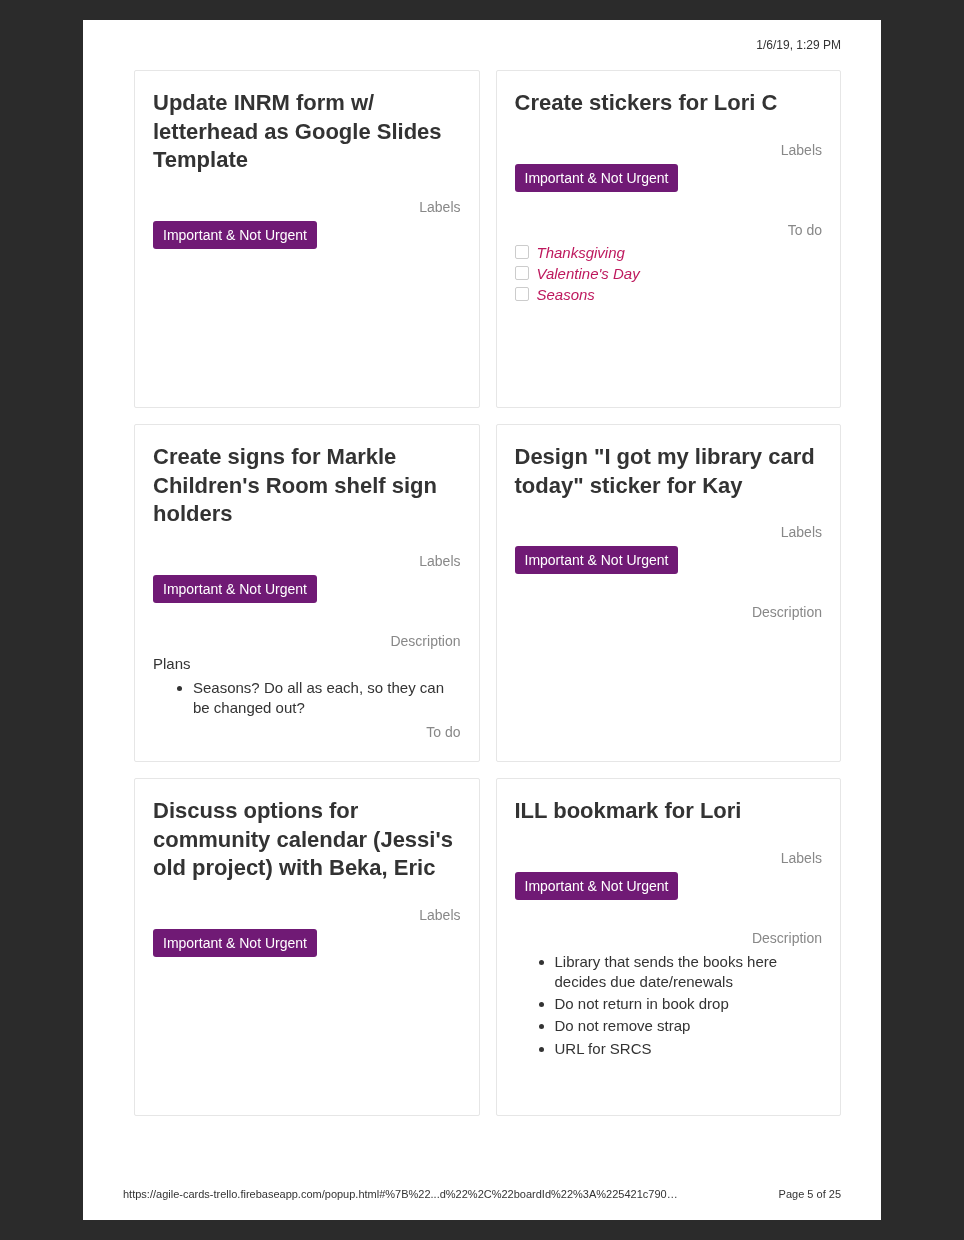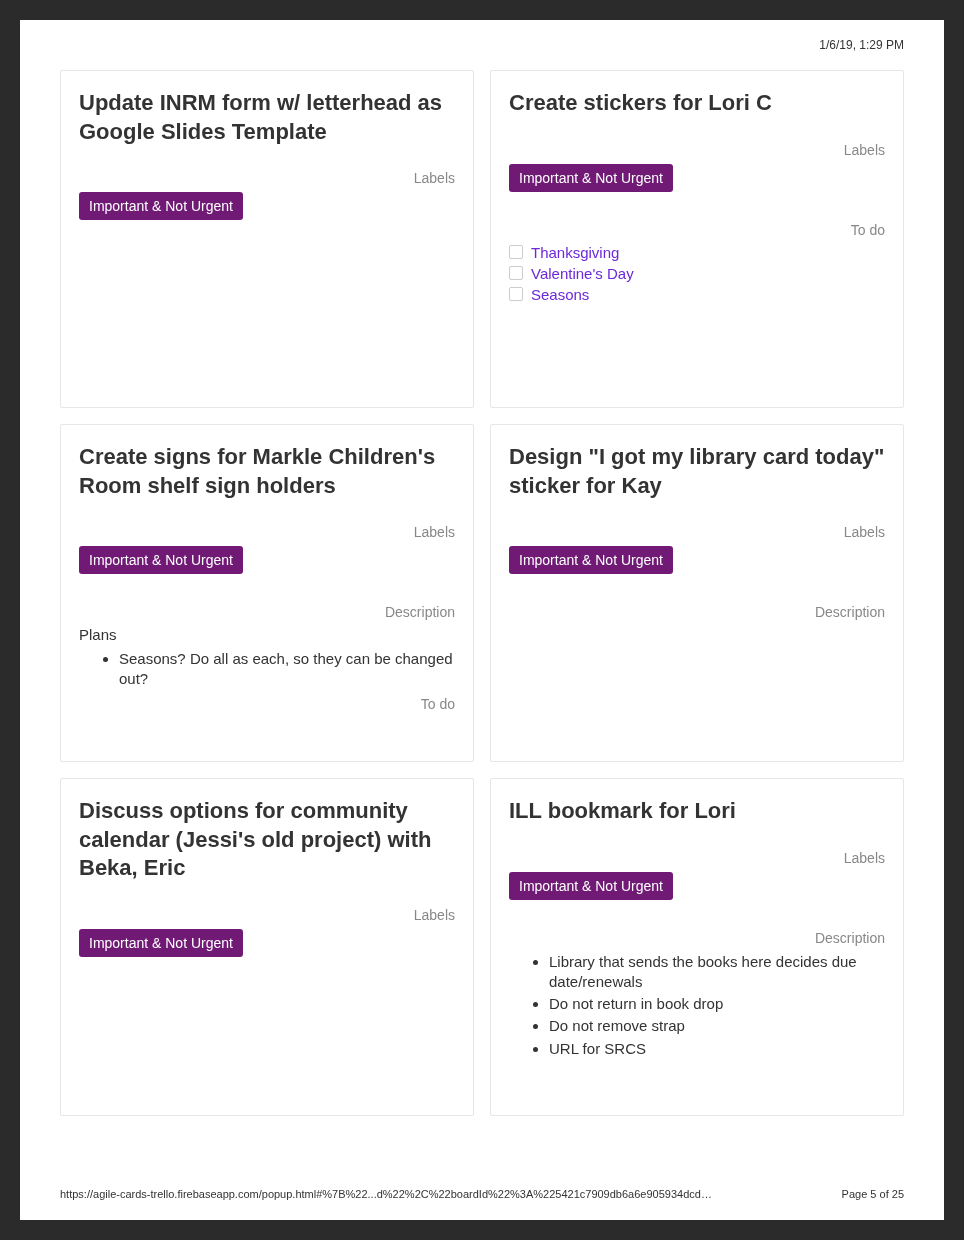--- a/index.html
+++ b/index.html
@@ -6,36 +6,37 @@
   html, body { margin: 0; padding: 0; }
   body {
     background: #2b2b2b;
     font-family: -apple-system, BlinkMacSystemFont, "Segoe UI", Helvetica, Arial, sans-serif;
     display: flex;
     justify-content: center;
     padding: 20px;
   }
   .page {
     background: #fff;
-    width: 924px;
+    width: 798px;
     min-height: 1200px;
     padding: 18px 40px 20px 40px;
     position: relative;
   }
   .timestamp {
     text-align: right;
     font-size: 12px;
     color: #333;
     margin-bottom: 18px;
   }
   .grid {
     display: grid;
     grid-template-columns: 1fr 1fr;
     grid-template-rows: 338px 338px 338px;
     gap: 16px;
+    margin-left: 11px;
   }
   .card {
     border: 1px solid #e6e6e6;
     border-radius: 2px;
     padding: 18px 18px 14px 18px;
     overflow: hidden;
   }
   .card-title {
     font-size: 22px;
     font-weight: 700;
@@ -58,22 +59,23 @@
     padding: 6px 10px;
     border-radius: 3px;
     margin-bottom: 10px;
   }
   .todo-list, .checklist { margin-top: 4px; }
   .checklist-item {
     display: flex;
     align-items: center;
     gap: 8px;
     font-size: 15px;
-    color: #6d28d9;
+    color: #be185d;
     margin: 4px 0;
+    font-style: italic;
   }
   .checkbox {
     width: 14px;
     height: 14px;
     border: 1px solid #ccc;
     border-radius: 2px;
     flex: 0 0 14px;
   }
   .desc-text {
     font-size: 15px;

